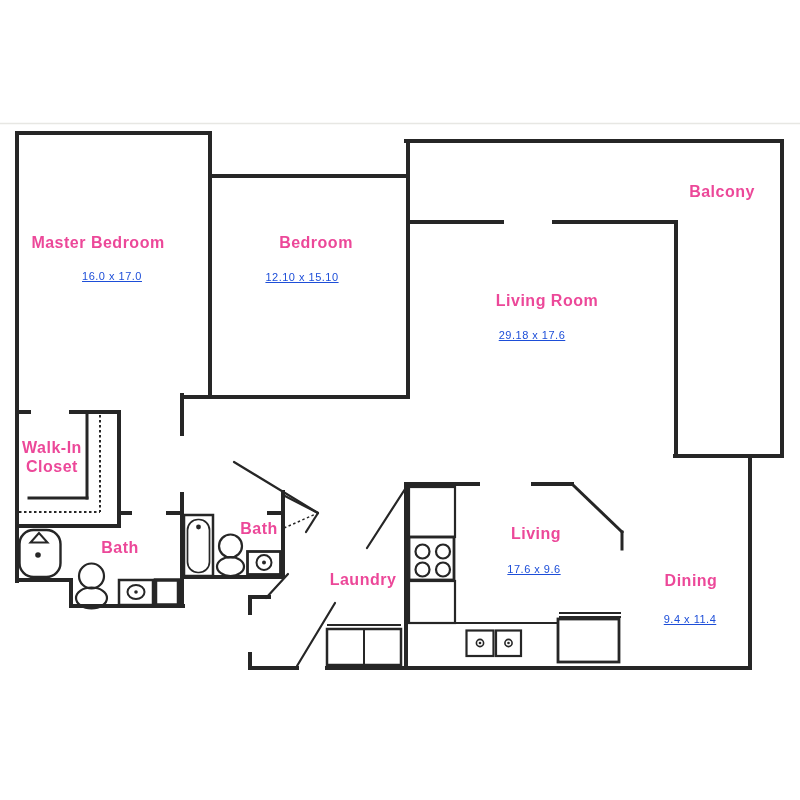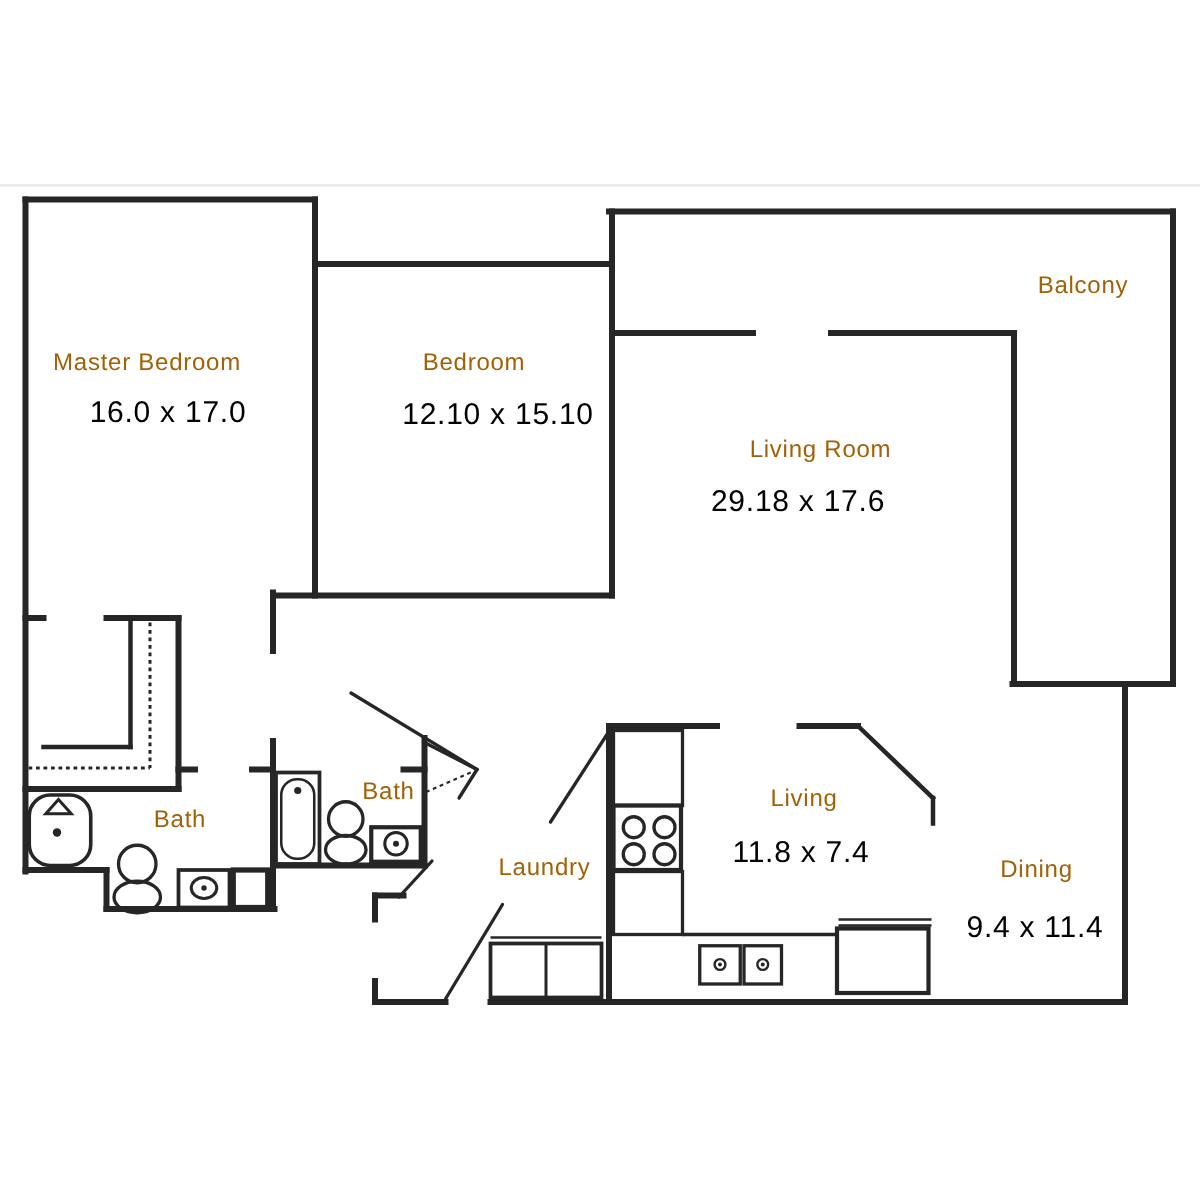--- a/index.html
+++ b/index.html
@@ -1,23 +1,23 @@
 <!DOCTYPE html>
 <html><head>
 <meta charset="utf-8">
 <style>
   html,body{margin:0;padding:0;background:#ffffff;}
   #stage{position:relative;width:800px;height:800px;background:#ffffff;overflow:hidden;
          font-family:"Liberation Sans", sans-serif;}
   #plan-svg{position:absolute;left:0;top:0;}
-  .room-label{position:absolute;transform:translate(-50%,-50%);color:#a16207;
+  .room-label{position:absolute;transform:translate(-50%,-50%);color:#ec4899;
               font-size:16px;letter-spacing:0.5px;text-align:center;line-height:19px;
-              white-space:nowrap;font-weight:400;}
-  .room-dims{position:absolute;transform:translate(-50%,-50%);color:#000000;
-             font-size:20px;letter-spacing:0.5px;text-align:center;white-space:nowrap;}
+              white-space:nowrap;font-weight:700;}
+  .room-dims{position:absolute;transform:translate(-50%,-50%);color:#1d4ed8;
+             font-size:11px;letter-spacing:0.5px;text-align:center;white-space:nowrap;text-decoration:underline;}
   .wrap2{white-space:normal;width:78px;}
 </style>
 </head>
 <body>
 
 <div id="stage">
 
   <svg id="plan-svg" width="800" height="800" viewBox="0 0 800 800">
 
     <line x1="0" y1="123.5" x2="800" y2="123.5" stroke="#e7e7e3" stroke-width="1.5"></line>
@@ -142,33 +142,34 @@
       <line x1="327" y1="625" x2="401" y2="625" stroke-width="1.8"></line>
       <rect x="327" y="629" width="74" height="36" stroke-width="2.5"></rect>
       <line x1="364" y1="629" x2="364" y2="665" stroke-width="2"></line>
     </g>
   </svg>
 
   <div class="room-label" style="left:98px;top:242px;">Master Bedroom</div>
   <div class="room-dims" style="left:112px;top:276px;">16.0 x 17.0</div>
 
   <div class="room-label" style="left:316px;top:242px;">Bedroom</div>
-  <div class="room-dims" style="left:332px;top:277px;">12.10 x 15.10</div>
+  <div class="room-dims" style="left:302px;top:277px;">12.10 x 15.10</div>
 
   <div class="room-label" style="left:547px;top:300px;">Living Room</div>
   <div class="room-dims" style="left:532px;top:335px;">29.18 x 17.6</div>
 
   <div class="room-label" style="left:722px;top:191px;">Balcony</div>
 
+  <div class="room-label wrap2" style="left:52px;top:457px;">Walk-In Closet</div>
 
   <div class="room-label" style="left:120px;top:547px;">Bath</div>
 
   <div class="room-label" style="left:259px;top:528px;">Bath</div>
 
   <div class="room-label" style="left:363px;top:579px;">Laundry</div>
 
   <div class="room-label" style="left:536px;top:533px;">Living</div>
-  <div class="room-dims" style="left:534px;top:569px;">11.8 x 7.4</div>
+  <div class="room-dims" style="left:534px;top:569px;">17.6 x 9.6</div>
 
   <div class="room-label" style="left:691px;top:570px;margin-top:10px;">Dining</div>
   <div class="room-dims" style="left:690px;top:607px;margin-top:12px;">9.4 x 11.4</div>
 
 </div>
 
 </body></html>

